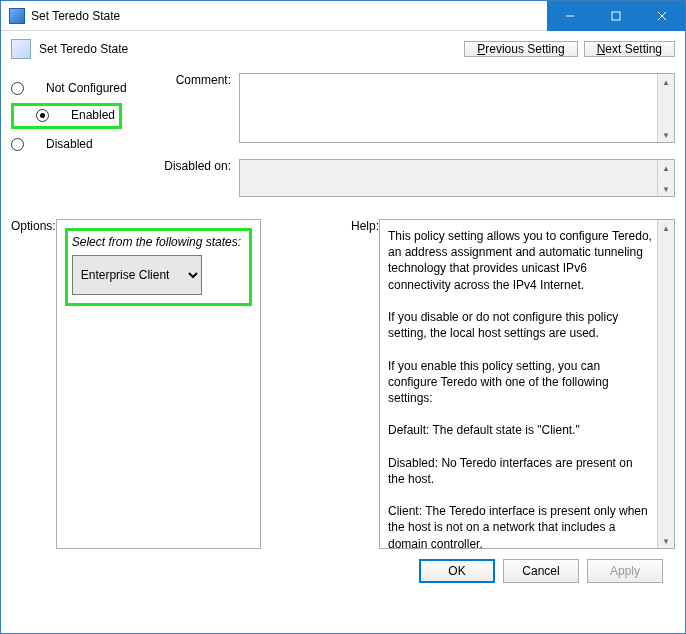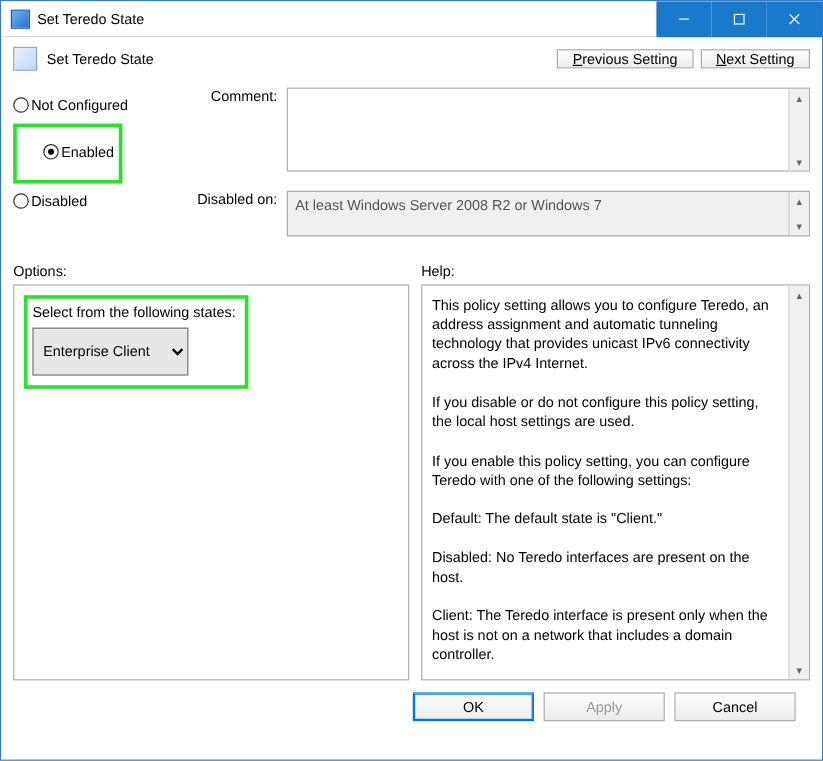--- a/index.html
+++ b/index.html
@@ -76,21 +76,22 @@
   .toprow {
     display:flex;
     gap: 18px;
   }
   .radios {
     width: 130px;
     padding-top: 10px;
   }
   .radiogroup label {
     display:flex;
-    gap:2px;
+    align-items:center;
+    gap:22px;
     margin:8px 0;
     cursor:pointer;
   }
   .radiogroup input[type="radio"] {
     appearance:none;
     width:13px;height:13px;
     border:1px solid #333;
     border-radius:50%;
     position:relative;
     margin:0;
@@ -145,39 +146,39 @@
     overflow:hidden;
   }
 
   .midrow {
     display:flex;
     margin-top:6px;
     gap:10px;
   }
   .midrow .col {
     display:flex;
-    flex-direction:column;
+    flex-direction:row;
   }
   .midrow .col.left { width: 330px; }
   .midrow .col.right { flex:1; }
   .sectlabel { margin-bottom:4px; }
   .panelbox {
     border:1px solid #abadb3;
     background:#fff;
     height: 330px;
     position:relative;
     overflow:hidden;
   }
   .optbox { padding:8px; }
   .opt-hl {
     border:3px solid #26e22b;
     padding:4px 8px 8px 4px;
     display:inline-block;
   }
-  .opt-hl .optlabel { margin-bottom:6px; }
+  .opt-hl .optlabel { margin-bottom:6px;font-style:italic; }
   .opt-hl select {
     font-size:12px;
     height:40px;
     border:1px solid #7a7a7a;
     background:#e7e7e7;
     padding:0 4px;
     min-width:130px;
   }
 
   .helptext {
@@ -188,21 +189,21 @@
     overflow:hidden;
   }
 
   .bottombar {
     display:flex;
     justify-content:flex-end;
     gap:8px;
     padding:10px 12px 0 12px;
   }
   .btn {
-    width:101px; height:24px;
+    width:76px; height:24px;
     border:1px solid #acacac;
     background:linear-gradient(#fdfdfd,#ececec);
     font-size:12px;
     cursor:pointer;
   }
   .btn.default { border:1px solid #0078d7; box-shadow:0 0 0 1px #0078d7 inset; }
   .btn.disabled { color:#9a9a9a; cursor:default; }
 </style>
 </head>
 <body>
@@ -240,21 +241,21 @@
 
 <div class="content">
   <div class="toprow">
     <div class="radios">
       <div class="radiogroup">
         <label>
           <input type="radio" name="state" style="">
           <span>Not Configured</span>
         </label>
         <span class="hl">
-          <label style="margin:14px 0;padding-left:20px;">
+          <label style="margin:2px 0;padding-left:20px;">
             <input type="radio" name="state" checked="" style="">
             <span>Enabled</span>
           </label>
         </span>
         <label>
           <input type="radio" name="state" style="">
           <span>Disabled</span>
         </label>
       </div>
     </div>
@@ -266,21 +267,20 @@
           <span></span>
           <div class="fakevscroll">
             <div class="arrow">▴</div>
             <div class="arrow">▾</div>
           </div>
         </div>
       </div>
       <div class="frow">
         <div class="flabel">Disabled on:</div>
         <div class="supportedbox">
-          <span>At least Windows Server 2008 R2 or Windows 7</span>
           <div class="fakevscroll">
             <div class="arrow">▴</div>
             <div class="arrow">▾</div>
           </div>
         </div>
       </div>
     </div>
   </div>
 
   <div class="midrow">
@@ -312,16 +312,16 @@
         <div class="fakevscroll">
           <div class="arrow">▴</div>
           <div class="arrow">▾</div>
         </div>
       </div>
     </div>
   </div>
 
   <div class="bottombar">
     <button class="btn default">OK</button>
+    <button class="btn">Cancel</button>
     <button class="btn disabled">Apply</button>
-    <button class="btn">Cancel</button>
   </div>
 </div>
 
 </body></html>

